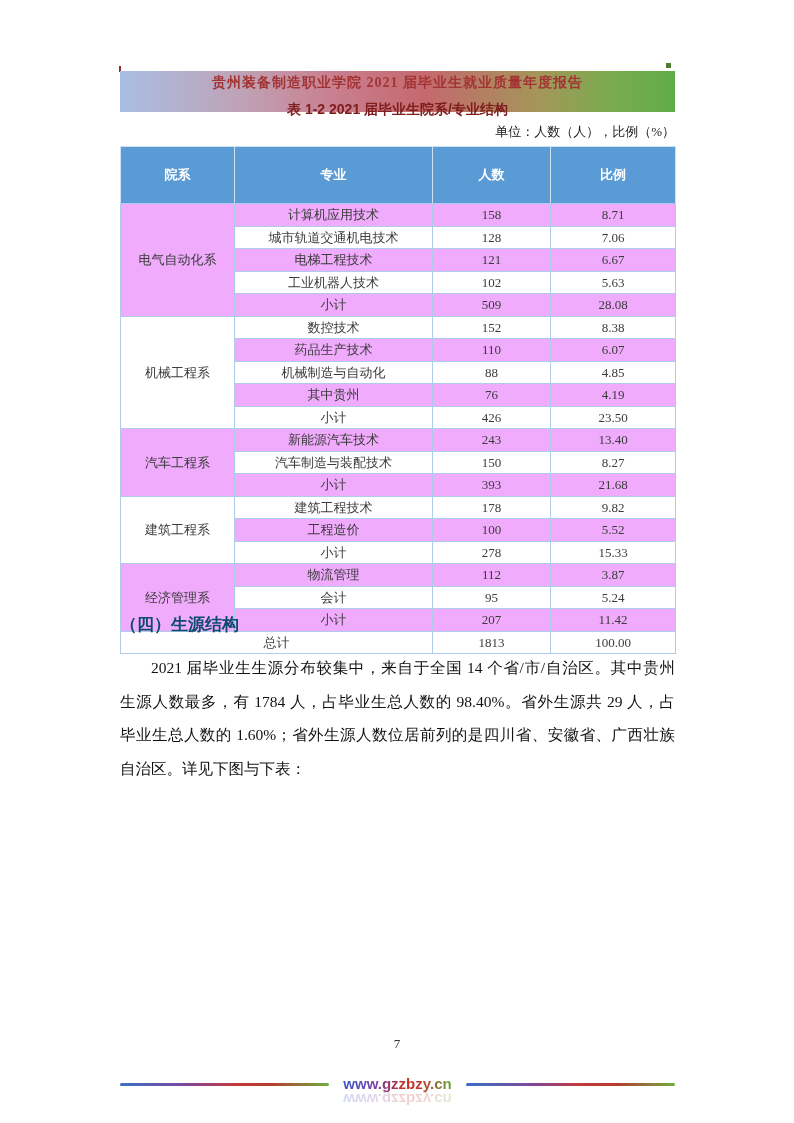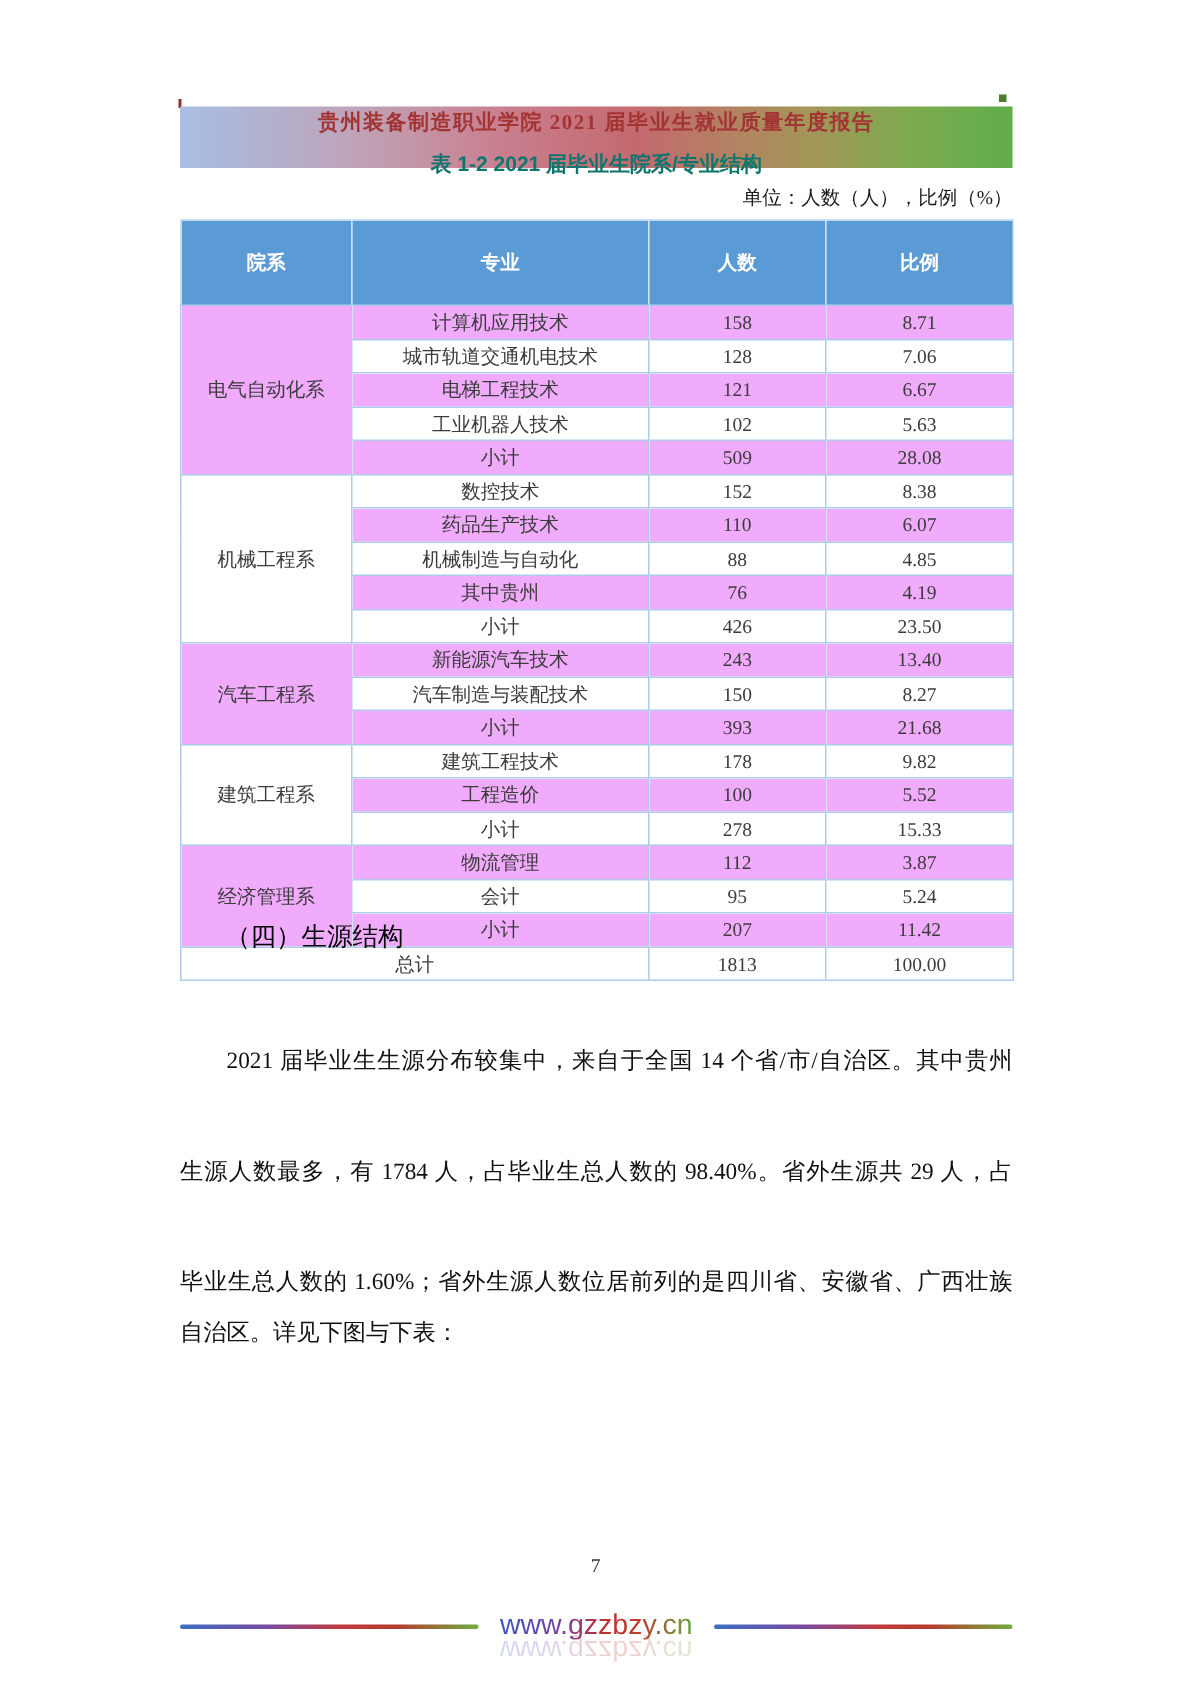--- a/index.html
+++ b/index.html
@@ -18,21 +18,21 @@
     font-size:14px;font-weight:bold;color:#a33434;
     letter-spacing:1px;
   }
   .corner-mark-left{left:119px;top:66px;width:2px;height:6px;background:#8b2f2f;}
   .corner-mark-right{left:666px;top:63px;width:5px;height:5px;background:#4e7a32;}
 
   
   .table-title{
     left:120px;top:101px;width:555px;text-align:center;
     font-family:"Liberation Sans","DejaVu Sans",sans-serif;
-    font-size:14px;font-weight:bold;color:#0f766e;
+    font-size:14px;font-weight:bold;color:#7f1d1d;
   }
   .unit-note{
     left:120px;top:123px;width:555px;text-align:right;
     font-size:13px;color:#1a1a1a;
   }
 
   
   table.struct{
     position:absolute;left:120px;top:146px;width:555px;
     border-collapse:collapse;table-layout:fixed;
@@ -49,53 +49,52 @@
     border:1px solid #aecce9;padding:0;background:#ffffff;
     overflow:hidden;white-space:nowrap;
   }
   table.struct td.shaded{background:#f0abfc;}
   table.struct td.dept{font-size:13px;}
 
   
   .section-heading{
     left:120px;top:613px;
     font-family:"Liberation Sans","DejaVu Sans",sans-serif;
-    font-size:17px;font-weight:normal;color:#000000;margin-left:30px;
+    font-size:17px;font-weight:bold;color:#0c4a6e;
   }
   .intro-paragraph{
     left:120px;top:651px;width:555px;
     font-size:15.5px;color:#111111;
   }
   .intro-paragraph .pline{
     height:33.5px;line-height:33.5px;white-space:nowrap;
   }
   .intro-paragraph .pline.just{
     text-align:justify;text-align-last:justify;white-space:normal;
     overflow:hidden;
-    margin-top:40px;
   }
   .intro-paragraph .pline.indent{text-indent:2em;}
 
   
   .page-number{
     left:0;top:1036px;width:794px;text-align:center;
     font-size:13px;color:#333333;
   }
   .footer-site-row{
     left:120px;top:1074px;width:555px;height:20px;
     display:flex;align-items:center;
   }
   .footer-line{
     flex:1;height:3px;border-radius:2px;
     background:linear-gradient(90deg,#3b6fc4 0%,#7a4a9e 30%,#c23a3a 55%,#b53c2e 72%,#6fae3f 100%);
   }
   .footer-site-wrap{
     padding:0 14px;position:relative;
     font-family:"Liberation Sans","DejaVu Sans",sans-serif;
-    font-size:19px;font-weight:normal;line-height:18px;
+    font-size:15px;font-weight:bold;line-height:18px;
   }
   .site-text{
     background:linear-gradient(90deg,#3a56c4 0%,#7a3fa0 32%,#c03028 55%,#c23a2e 72%,#62a83c 100%);
     -webkit-background-clip:text;background-clip:text;color:transparent;
     display:inline-block;
   }
   .site-reflection{
     position:absolute;left:14px;top:15px;transform:scaleY(-1);
     opacity:0.22;filter:blur(0.4px);pointer-events:none;
   }

